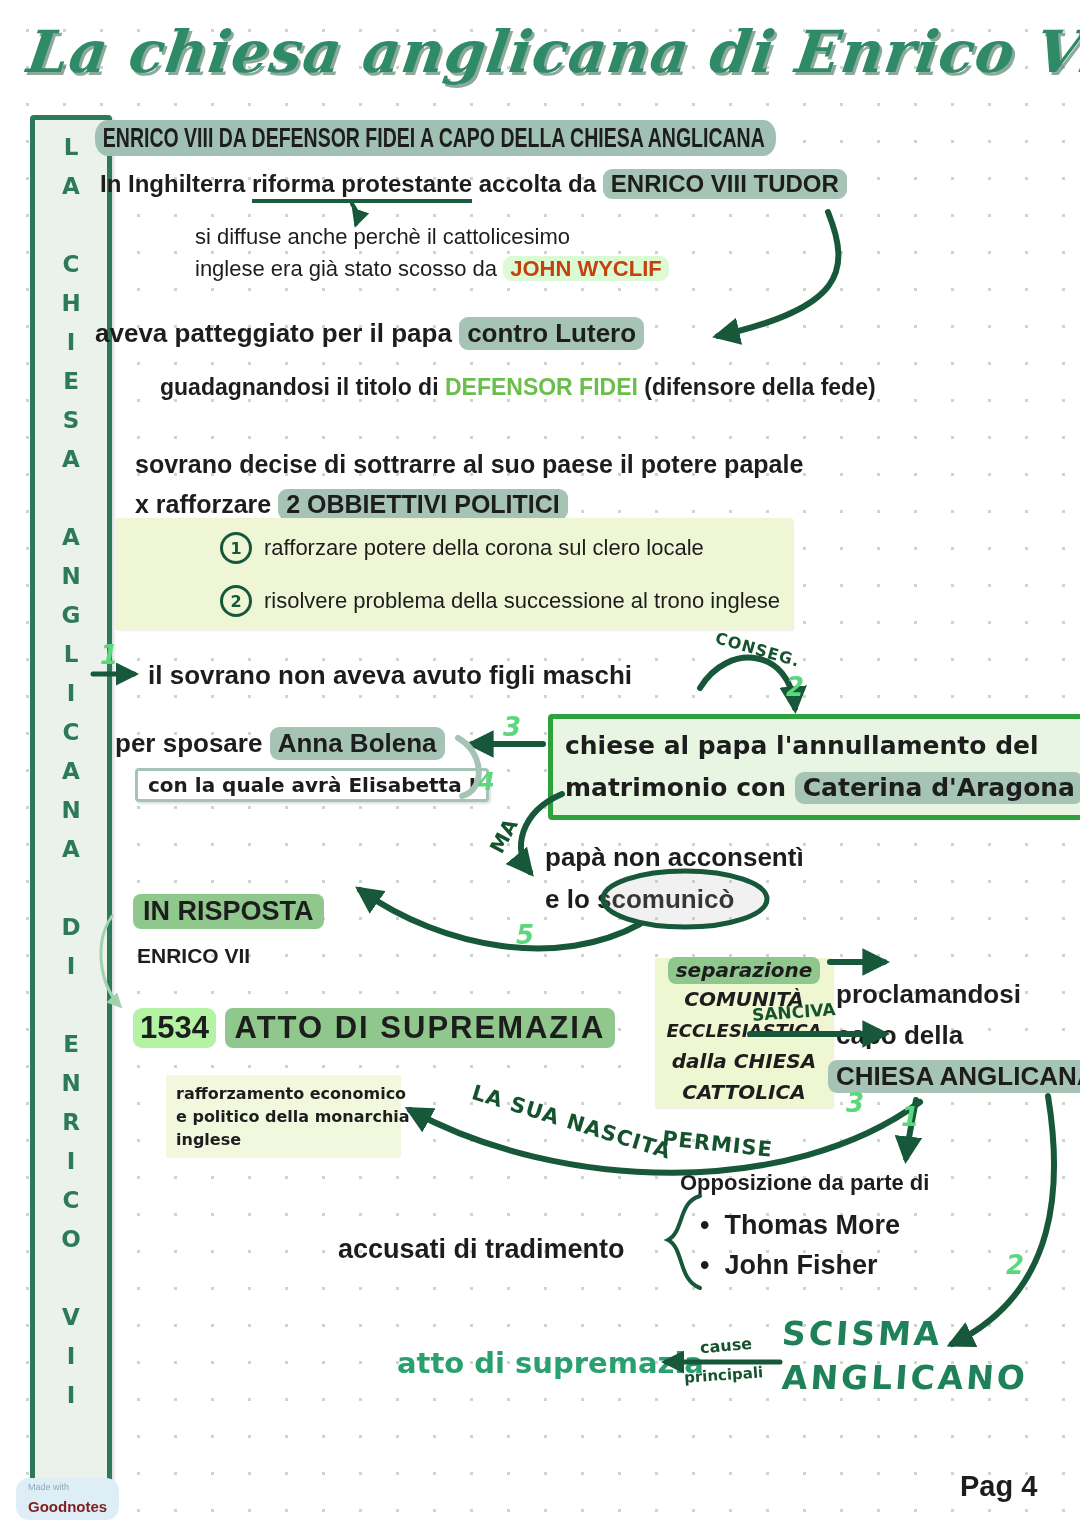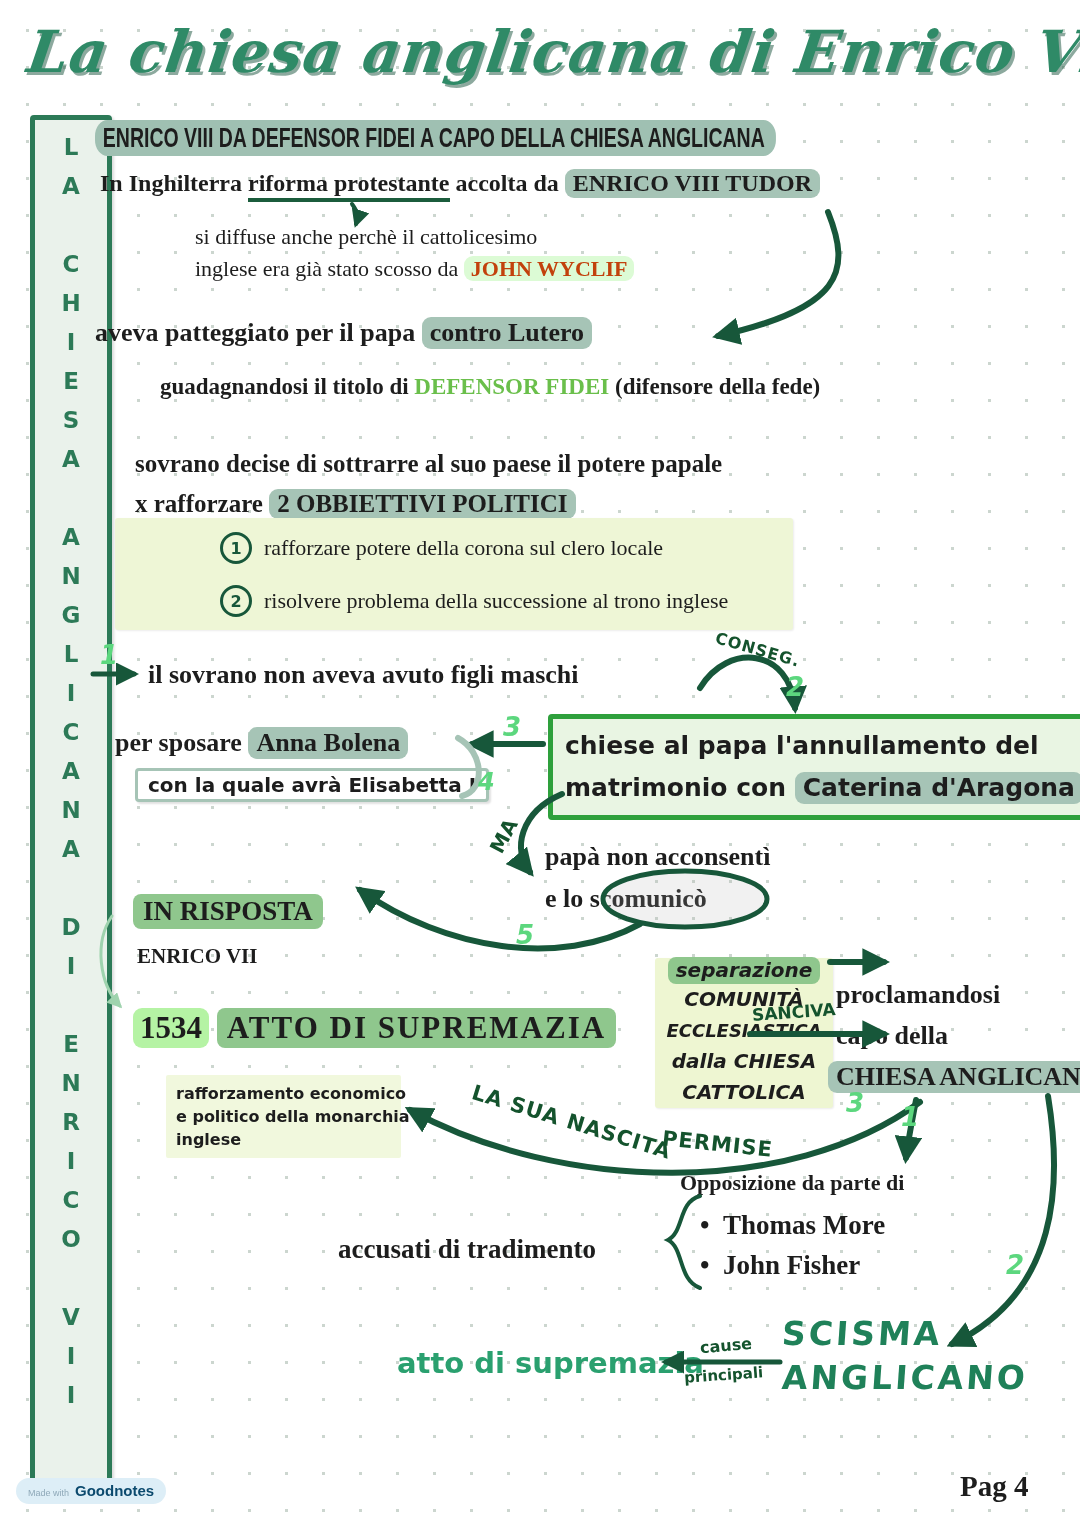--- a/index.html
+++ b/index.html
@@ -4,21 +4,21 @@
 <style>
   html,body{margin:0;padding:0;}
   .page{
     position:relative; width:1080px; height:1527px; overflow:hidden;
     background-color:#ffffff;
     background-image:radial-gradient(#ccd6cf 1.5px, transparent 1.7px);
     background-size:37px 37px; background-position:9px 12px;
     font-family:"DejaVu Sans",sans-serif; color:#1d1d1d;
   }
   .abs{position:absolute; white-space:nowrap;}
-  .hand{font-family:Liberation Serif, serif; font-weight:bold; color:#1d1d1d;}
+  .hand{font-family:Liberation Sans, sans-serif; font-weight:bold; color:#1d1d1d;}
   .title{
     font-family:"DejaVu Serif",serif; font-style:italic; font-weight:bold;
     font-size:58px; color:#2f8a67; transform:skewX(-8deg);
     text-shadow:3px 3px 0 rgba(26,84,62,.5); letter-spacing:1px;
   }
   .banner{
     background:#9fc0b2; border-radius:16px; padding:3px 14px 4px 10px;
     transform:scaleX(.78); transform-origin:left center;
   }
   .banner-txt{
@@ -78,21 +78,21 @@
     color:#1f8159; font-weight:bold; font-size:33px; letter-spacing:3px;
     font-family:"DejaVu Sans",sans-serif; transform:skewX(-4deg);
   }
   .atto{color:#2aa06f; font-weight:bold; font-size:29px;}
   .gn-badge{
     background:#ddeef7; border-radius:13px; padding:4px 12px 5px;
     display:inline-flex; align-items:baseline; gap:6px;
     font-family:"Liberation Sans",sans-serif;
   }
   .gn-made{font-size:9px; color:#8fa9b9;}
-  .gn-name{font-size:15px; color:#0c4a6e; font-weight:bold;}
+  .gn-name{font-size:15px; color:#7f1d1d; font-weight:bold;}
   svg.overlay{position:absolute; left:0; top:0; z-index:50; pointer-events:none;}
   .z{z-index:10;}
 </style>
 </head>
 <body>
 
 <div class="page">
 
   <div class="abs title z" style="left:28px; top:18px;">La chiesa anglicana di Enrico VIII</div>
 
@@ -210,21 +210,21 @@
   <div class="abs hand z" style="left:338px; top:1234px; font-size:27px;">accusati di tradimento</div>
   <div class="abs lightnum" style="left:1006px; top:1250px; z-index:51;">2</div>
 
   <div class="abs scisma" style="left:782px; top:1314px; z-index:10;">SCISMA</div>
   <div class="abs scisma" style="left:782px; top:1358px; z-index:10;">ANGLICANO</div>
 
   <div class="abs atto z" style="left:397px; top:1346px;">atto di supremazia</div>
   <div class="abs ink-label" style="left:700px; top:1336px; font-size:16px; transform:rotate(-5deg); z-index:51;">cause</div>
   <div class="abs ink-label" style="left:684px; top:1366px; font-size:15px; transform:rotate(-4deg); z-index:51;">principali</div>
 
-  <div class="abs gn-badge" style="left:16px; top:1478px; z-index:10;">
+  <div class="abs gn-badge" style="left:16px; top:1478px; z-index:10;flex-direction:column;">
     <span class="gn-made">Made with</span>
     <span class="gn-name">Goodnotes</span>
   </div>
   <div class="abs hand" style="left:960px; top:1470px; font-size:29px; z-index:10;">Pag 4</div>
 
   <svg class="overlay" width="1080" height="1527" viewBox="0 0 1080 1527">
     <defs>
       <marker id="ah" markerWidth="4.6" markerHeight="4.6" refX="3.6" refY="2.3" orient="auto">
         <path d="M0,0 L4.6,2.3 L0,4.6 Z" fill="#17573a"></path>
       </marker>

